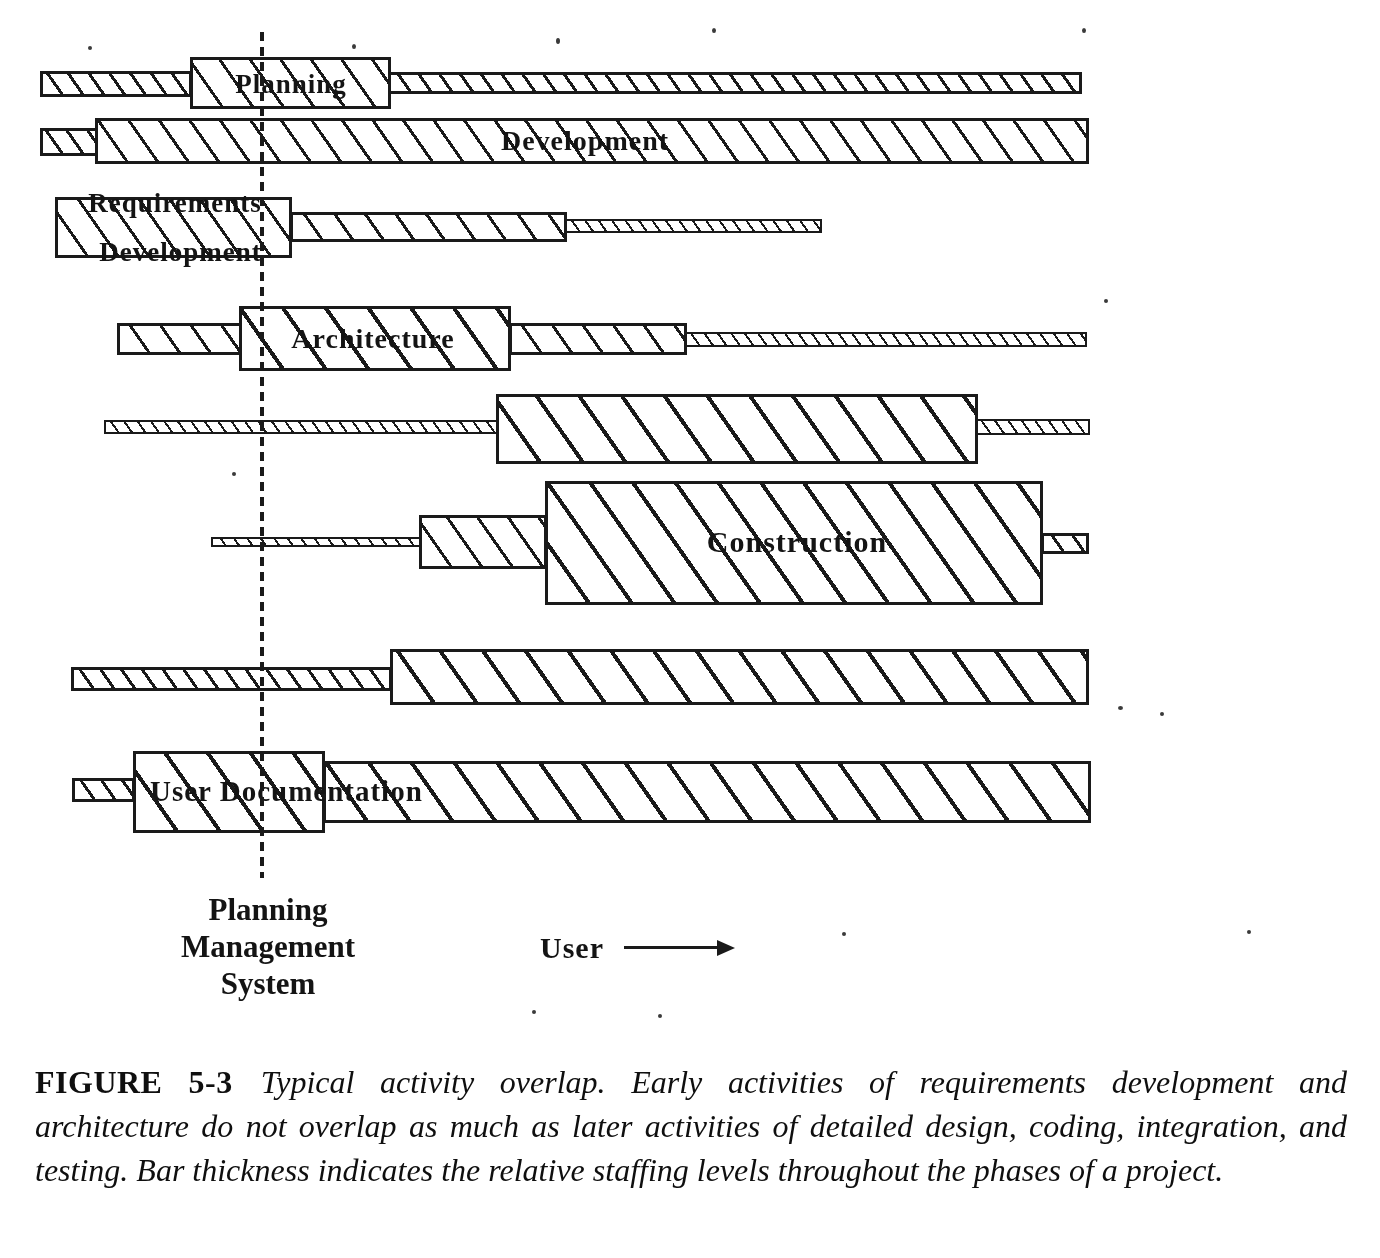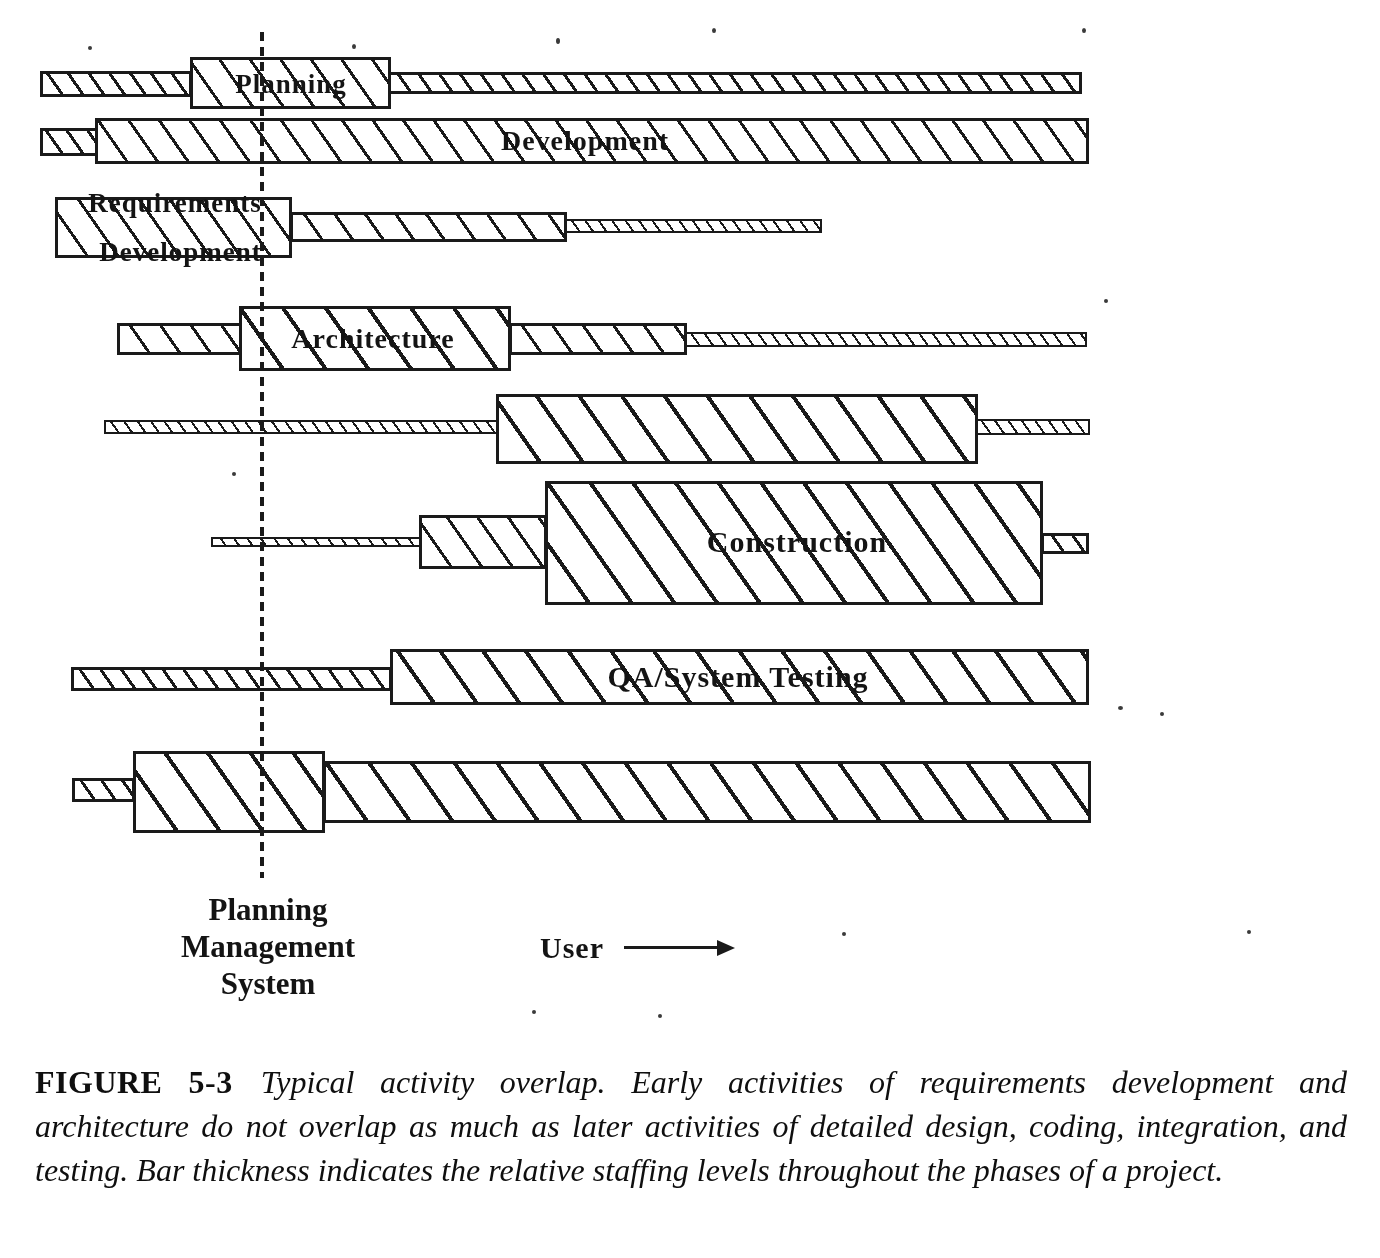--- a/index.html
+++ b/index.html
@@ -80,25 +80,25 @@
   <div class="seg h-xs" style="left:976px;top:419px;width:114px;height:16px;"></div>
 
   <div class="seg h-xs" style="left:211px;top:537px;width:210px;height:10px;"></div>
   <div class="seg h-md" style="left:419px;top:515px;width:128px;height:54px;"></div>
   <div class="seg h-lg" style="left:545px;top:481px;width:498px;height:124px;"></div>
   <div class="seg h-sm" style="left:1041px;top:533px;width:48px;height:21px;"></div>
   <div class="bar-label" style="left:797px;top:542px;font-size:30px;">Construction</div>
 
   <div class="seg h-sm" style="left:71px;top:667px;width:321px;height:24px;"></div>
   <div class="seg h-lg" style="left:390px;top:649px;width:699px;height:56px;"></div>
-  <div class="bar-label" style="left:738px;top:677px;font-size:30px;">QA/System Testing</div>
 
   <div class="seg h-sm" style="left:72px;top:778px;width:63px;height:24px;"></div>
   <div class="seg h-lg" style="left:133px;top:751px;width:192px;height:82px;"></div>
   <div class="seg h-lg" style="left:323px;top:761px;width:768px;height:62px;"></div>
+  <div class="bar-label left-anchor" style="left:150px;top:791px;font-size:29px;">User Documentation</div>
 
   <div class="dash-line" style="left:260px;top:32px;height:846px;"></div>
 
   <div class="checkpoint" style="left:268px;top:946px;">
     <span style="display:block;">Planning</span>
     <span style="display:block;">Management</span>
     <span style="display:block;">System</span>
   </div>
 
   <div class="time-label" style="left:572px;top:948px;">User</div>

